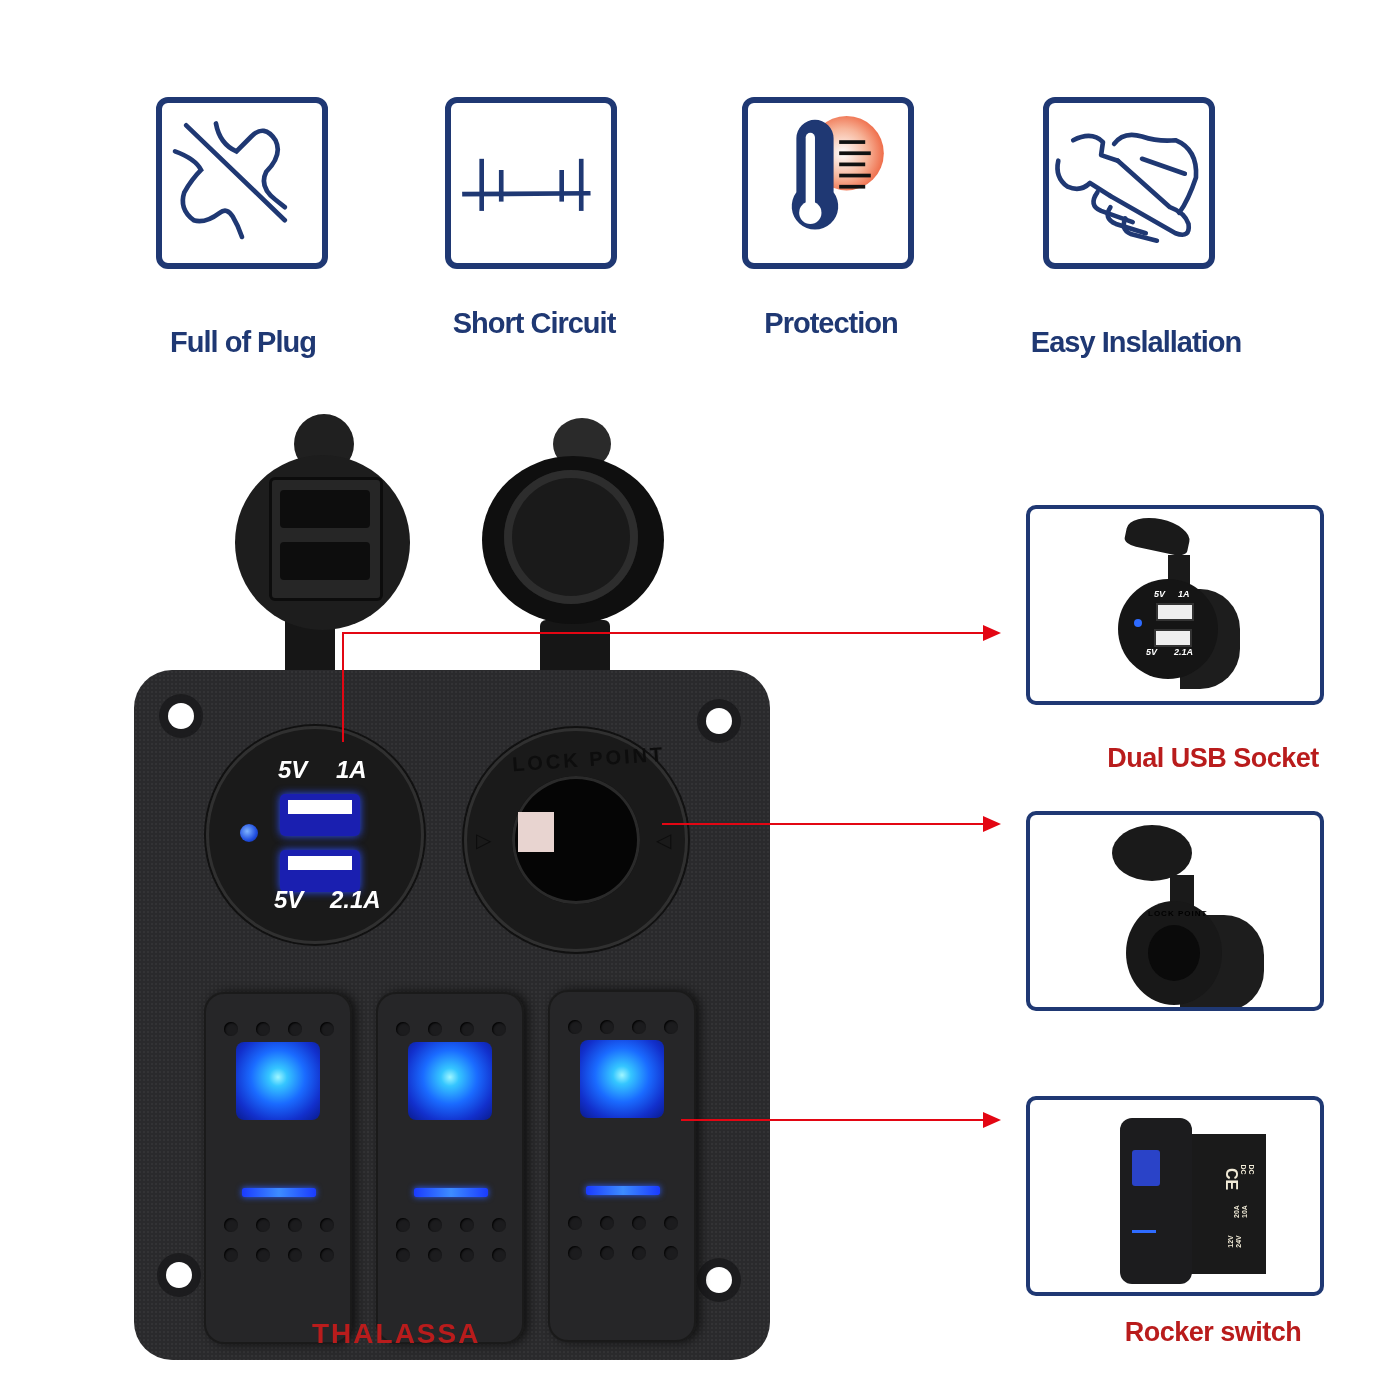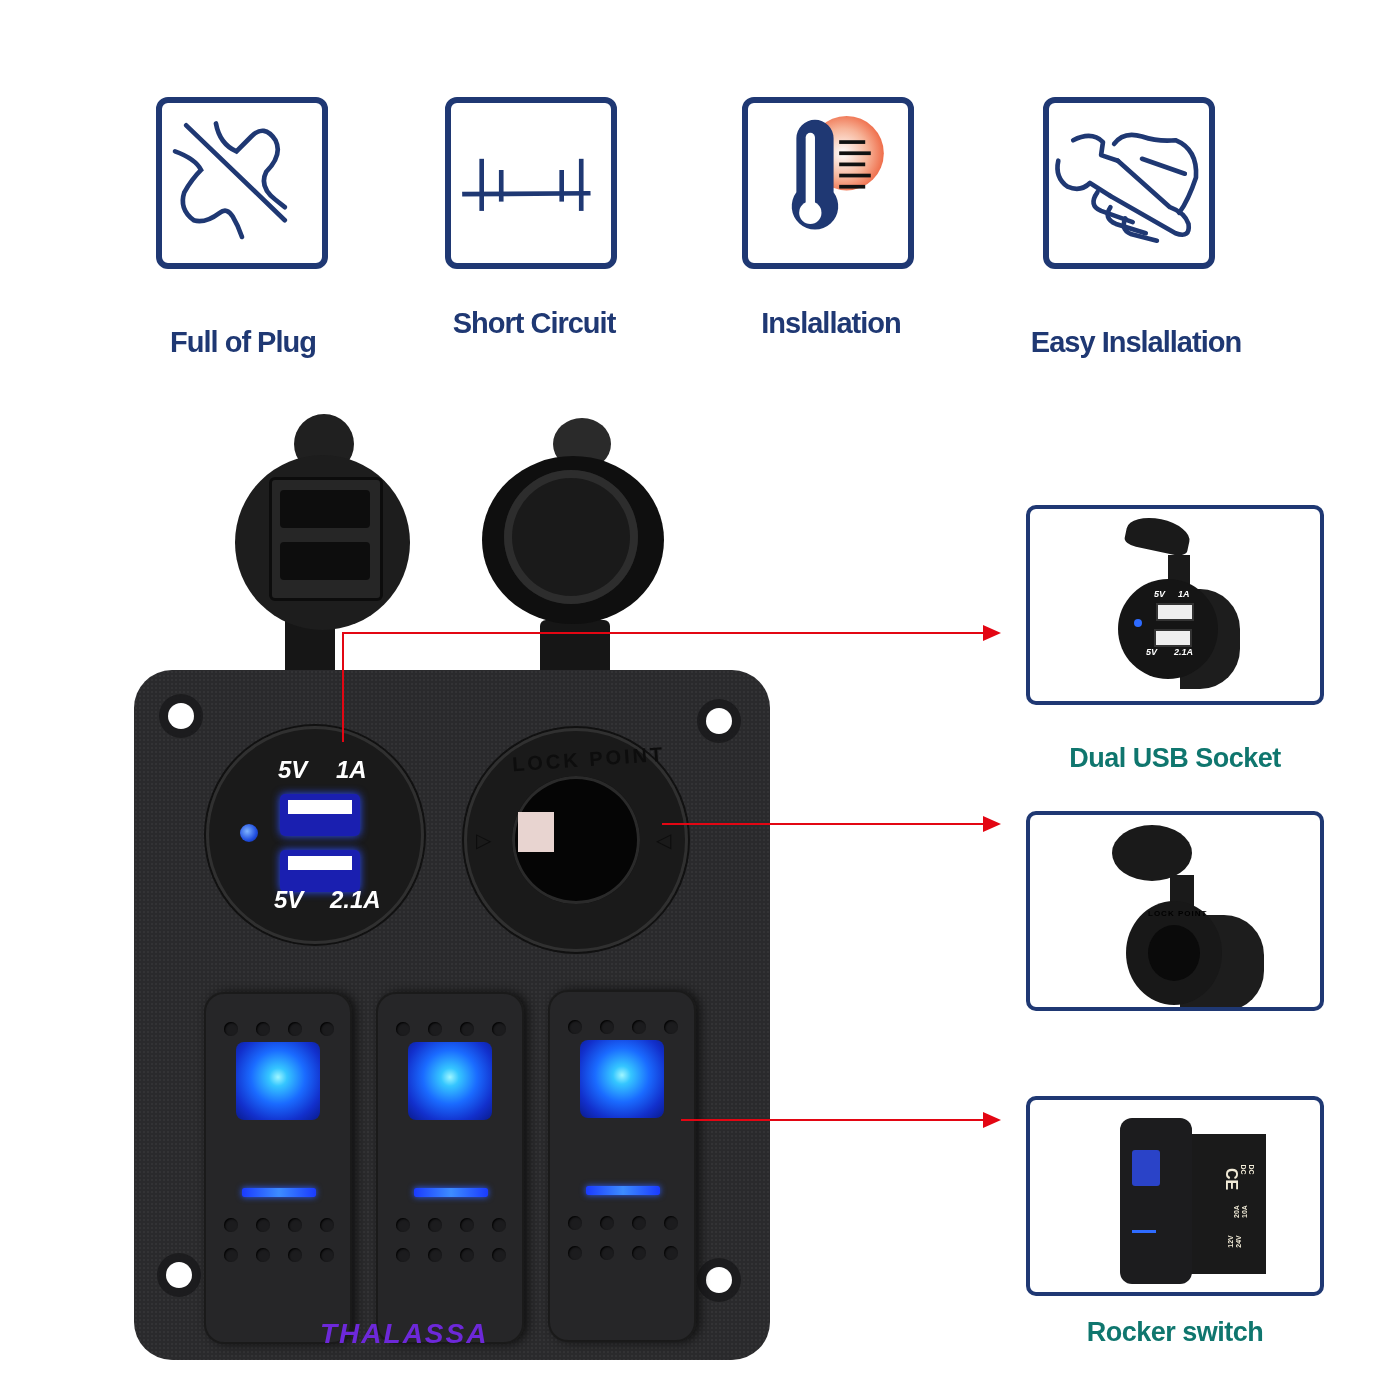--- a/index.html
+++ b/index.html
@@ -16,28 +16,28 @@
   .usb-port .tongue { position:absolute; left:8px; top:6px; width:64px; height:14px; background:#fff; }
   .usb-text { position:absolute; color:#ffffff; font-weight:bold; font-style:italic; font-size:24px; }
   .led { position:absolute; width:18px; height:18px; border-radius:50%; background:radial-gradient(circle at 40% 40%, #7fb4ff, #1f4ddf 60%, #0b1f7a); }
   .lock-text { position:absolute; color:#0d0d0d; font-weight:bold; font-size:20px; letter-spacing:3px; }
   .rocker { position:absolute; width:148px; height:352px; background:#262628; border-radius:20px; box-shadow: inset 0 0 0 2px #1a1a1a, 4px 0 10px #111; }
   .rocker .dots { position:absolute; left:20px; width:110px; display:flex; justify-content:space-between; }
   .rocker .dot { width:14px; height:14px; border-radius:50%; background:#1c1c1e; box-shadow: inset 1px 1px 2px #000; }
   .rocker .lens { position:absolute; left:32px; top:50px; width:84px; height:78px; border-radius:8px;
     background: radial-gradient(circle at 50% 45%, #9ff6ff 0%, #35c6ff 15%, #1a6bff 45%, #1230cc 75%, #0a1a8c 100%); }
   .rocker .bar { position:absolute; left:38px; top:196px; width:74px; height:9px; border-radius:2px; background:linear-gradient(90deg,#1a3bff,#3d8cff,#1a3bff); box-shadow:0 0 6px #2a5bff; }
-  .brand { position:absolute; left:320px; top:1318px; color:#6d28d9; font-weight:bold; font-size:28px; letter-spacing:2px;font-style:italic; }
+  .brand { position:absolute; left:312px; top:1318px; color:#b91c1c; font-weight:bold; font-size:28px; letter-spacing:2px; }
   .cap { position:absolute; background:#141414; border-radius:50%; }
   .strap { position:absolute; background:#161616; }
   .arrow-line { position:absolute; height:2px; background:#e30613; }
   .arrow-head { position:absolute; width:0; height:0; border-top:8px solid transparent; border-bottom:8px solid transparent; border-left:18px solid #e30613; }
   .vline { position:absolute; width:2px; background:#e30613; }
   .product-box { position:absolute; left:1026px; width:298px; height:200px; border:4px solid #1f3873; border-radius:10px; box-sizing:border-box; background:#fff; overflow:hidden; }
-  .product-label { position:absolute; left:1010px; width:330px; text-align:center; color:#0f766e; font-weight:bold; font-size:27px; line-height:36px; letter-spacing:-0.5px; }
+  .product-label { position:absolute; left:1048px; width:330px; text-align:center; color:#b91c1c; font-weight:bold; font-size:27px; line-height:36px; letter-spacing:-0.5px; }
 </style>
 </head>
 <body>
 
 <div class="feature-box" style="left:156px;top:97px;">
   <svg viewBox="0 0 172 172">
     <g fill="none" stroke="#1f3873" stroke-width="5" stroke-linecap="round">
       <line x1="26" y1="24" x2="132" y2="126"></line>
       <path d="M58 22 Q62 44 80 52 L96 36 Q110 22 122 40 Q130 56 112 74 Q104 90 122 104 L132 112"></path>
       <path d="M14 52 Q36 60 42 72 Q32 82 24 96 Q18 114 34 126 Q46 130 62 118 Q70 112 76 122 Q82 132 86 144"></path>
@@ -79,21 +79,21 @@
     <g stroke="#111" stroke-width="4">
       <line x1="98" y1="42" x2="126" y2="42"></line>
       <line x1="98" y1="54" x2="132" y2="54"></line>
       <line x1="98" y1="66" x2="126" y2="66"></line>
       <line x1="98" y1="78" x2="132" y2="78"></line>
       <line x1="98" y1="90" x2="126" y2="90"></line>
     </g>
   </svg>
 </div>
 <div class="feature-label" style="left:722px;top:303px;width:218px;">
-  <div>Inslallation</div>
+  <div>Protection</div>
 </div>
 
 <div class="feature-box" style="left:1043px;top:97px;">
   <svg viewBox="0 0 172 172">
     <g fill="none" stroke="#1f3873" stroke-width="5" stroke-linejoin="round" stroke-linecap="round">
       <path d="M10 62 Q6 80 20 90 Q34 96 44 86 L66 100"></path>
       <path d="M26 40 Q46 30 58 42 L56 56 L74 62"></path>
       <path d="M66 100 L136 140 Q152 146 150 130 Q146 118 130 112 L74 62"></path>
       <path d="M70 44 Q80 30 100 36 Q118 42 136 40 Q160 50 158 80 Q150 104 140 118"></path>
       <path d="M52 96 Q42 110 56 116 L90 128"></path>

